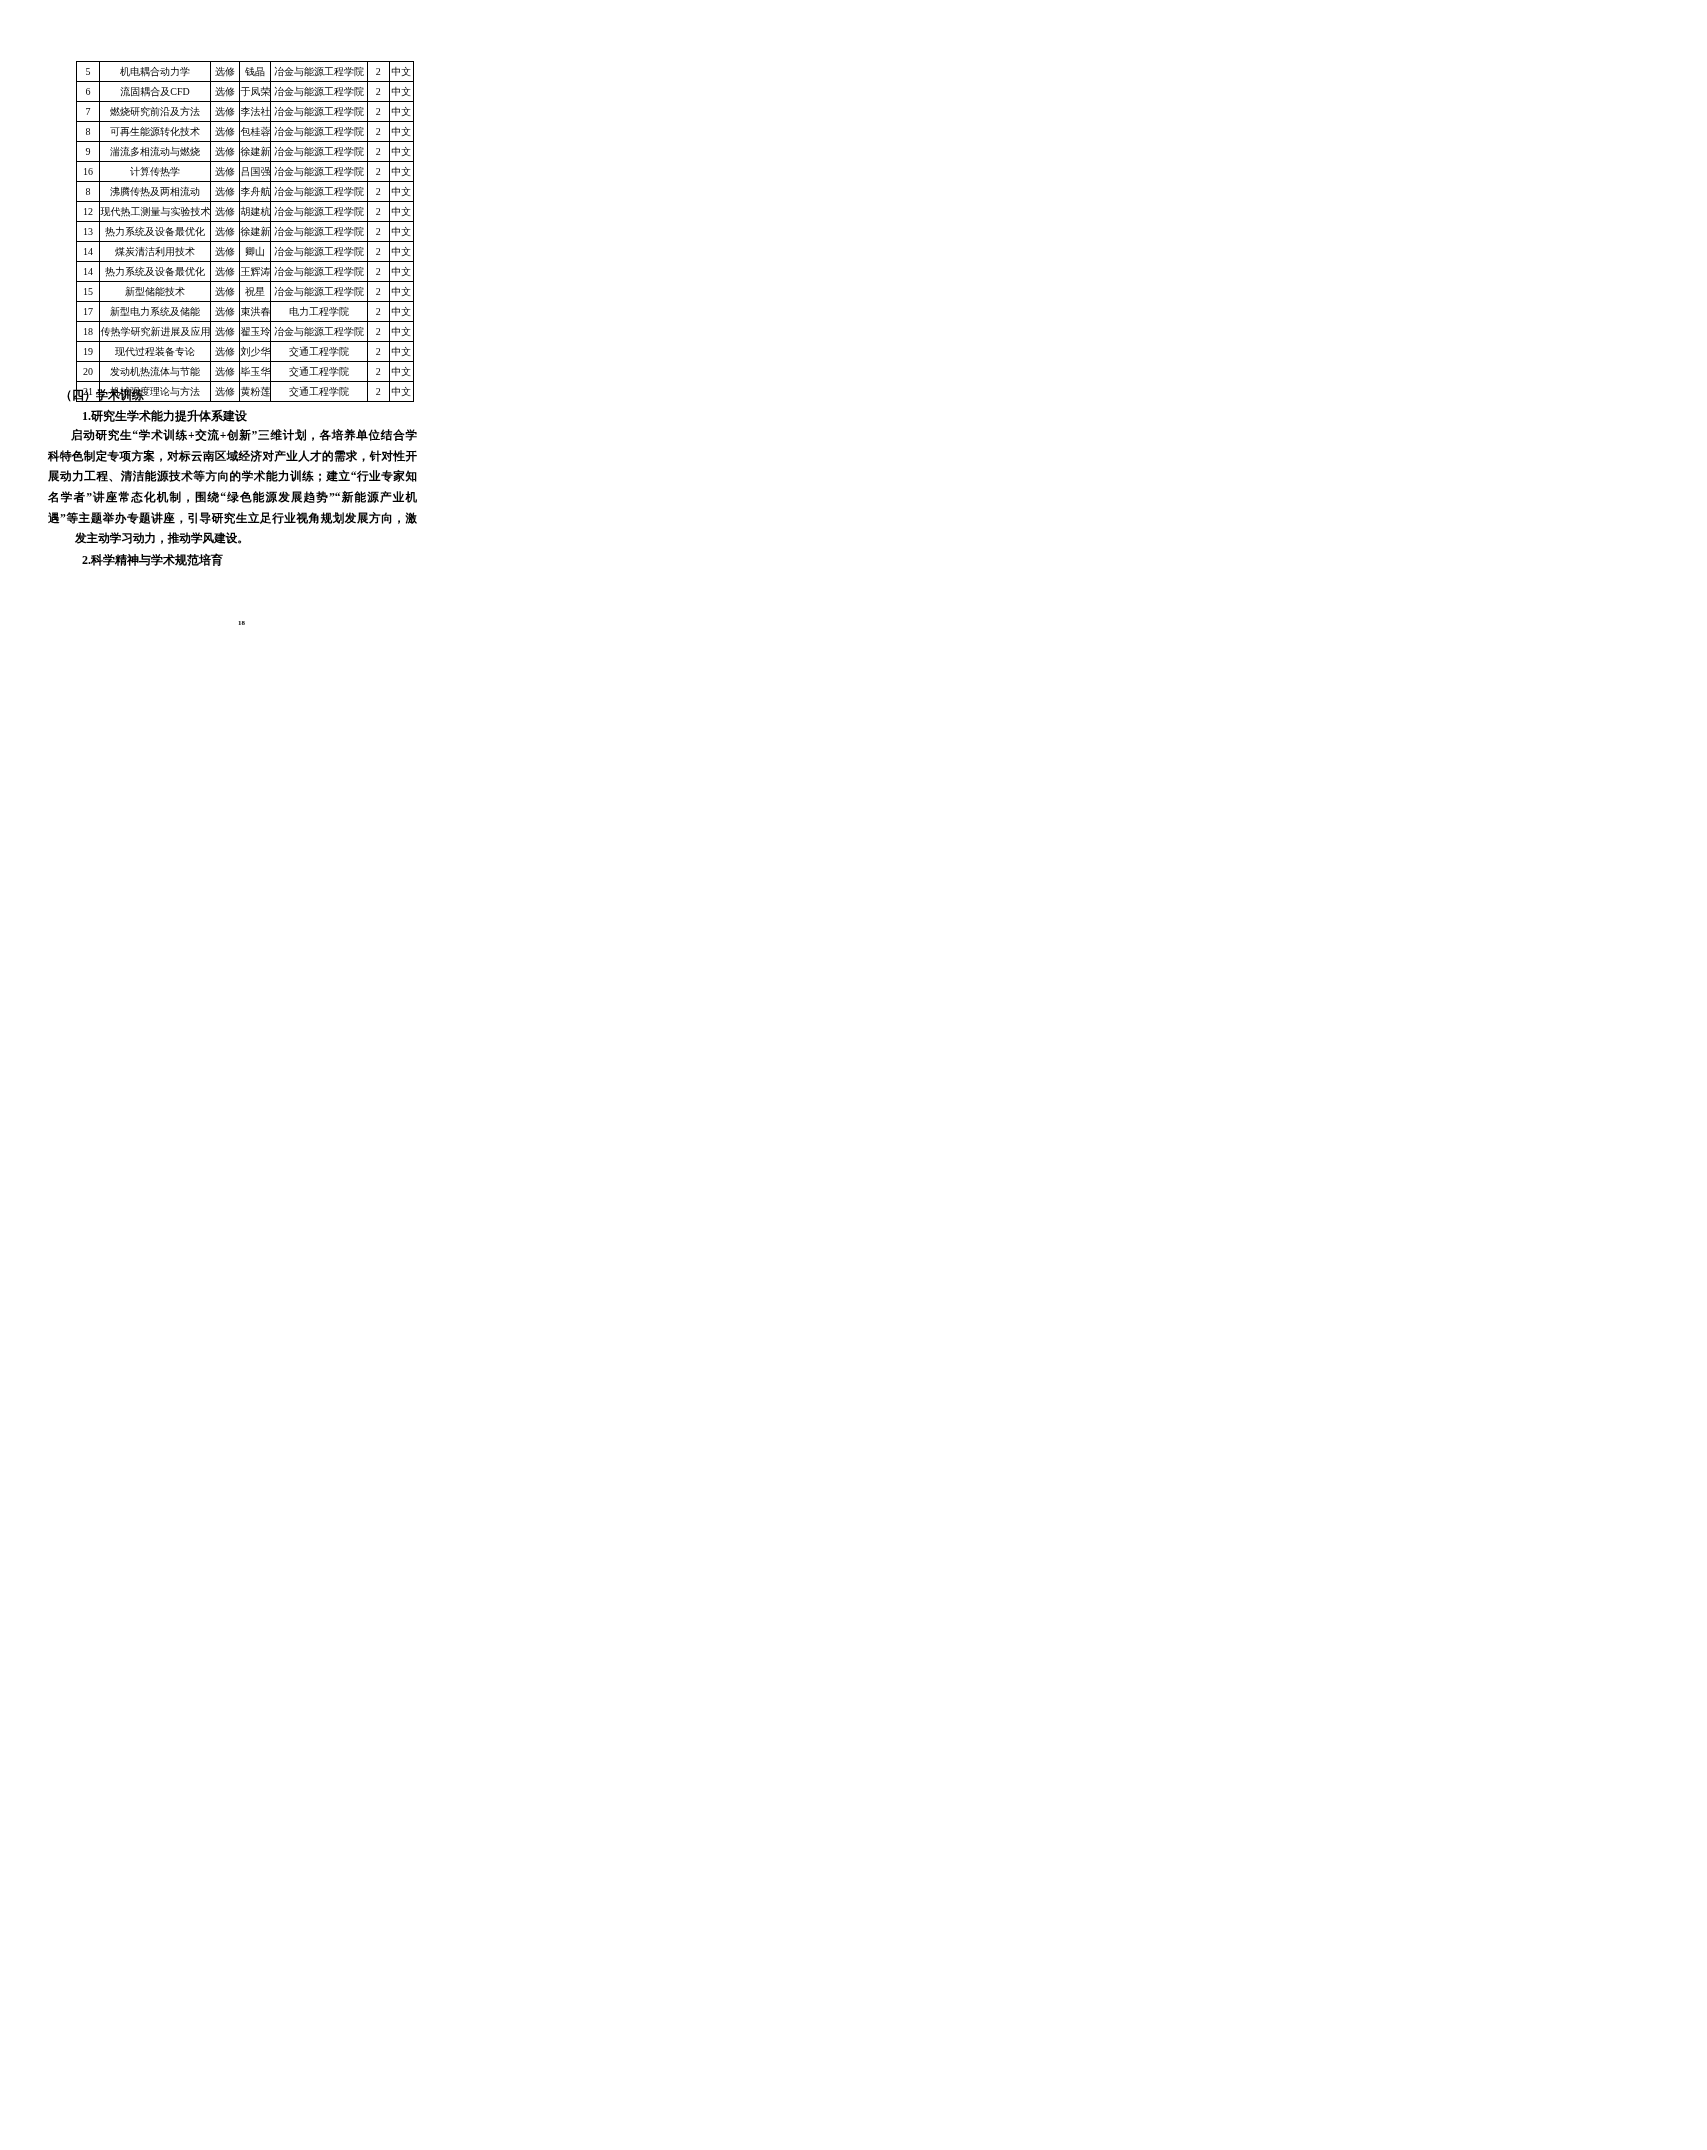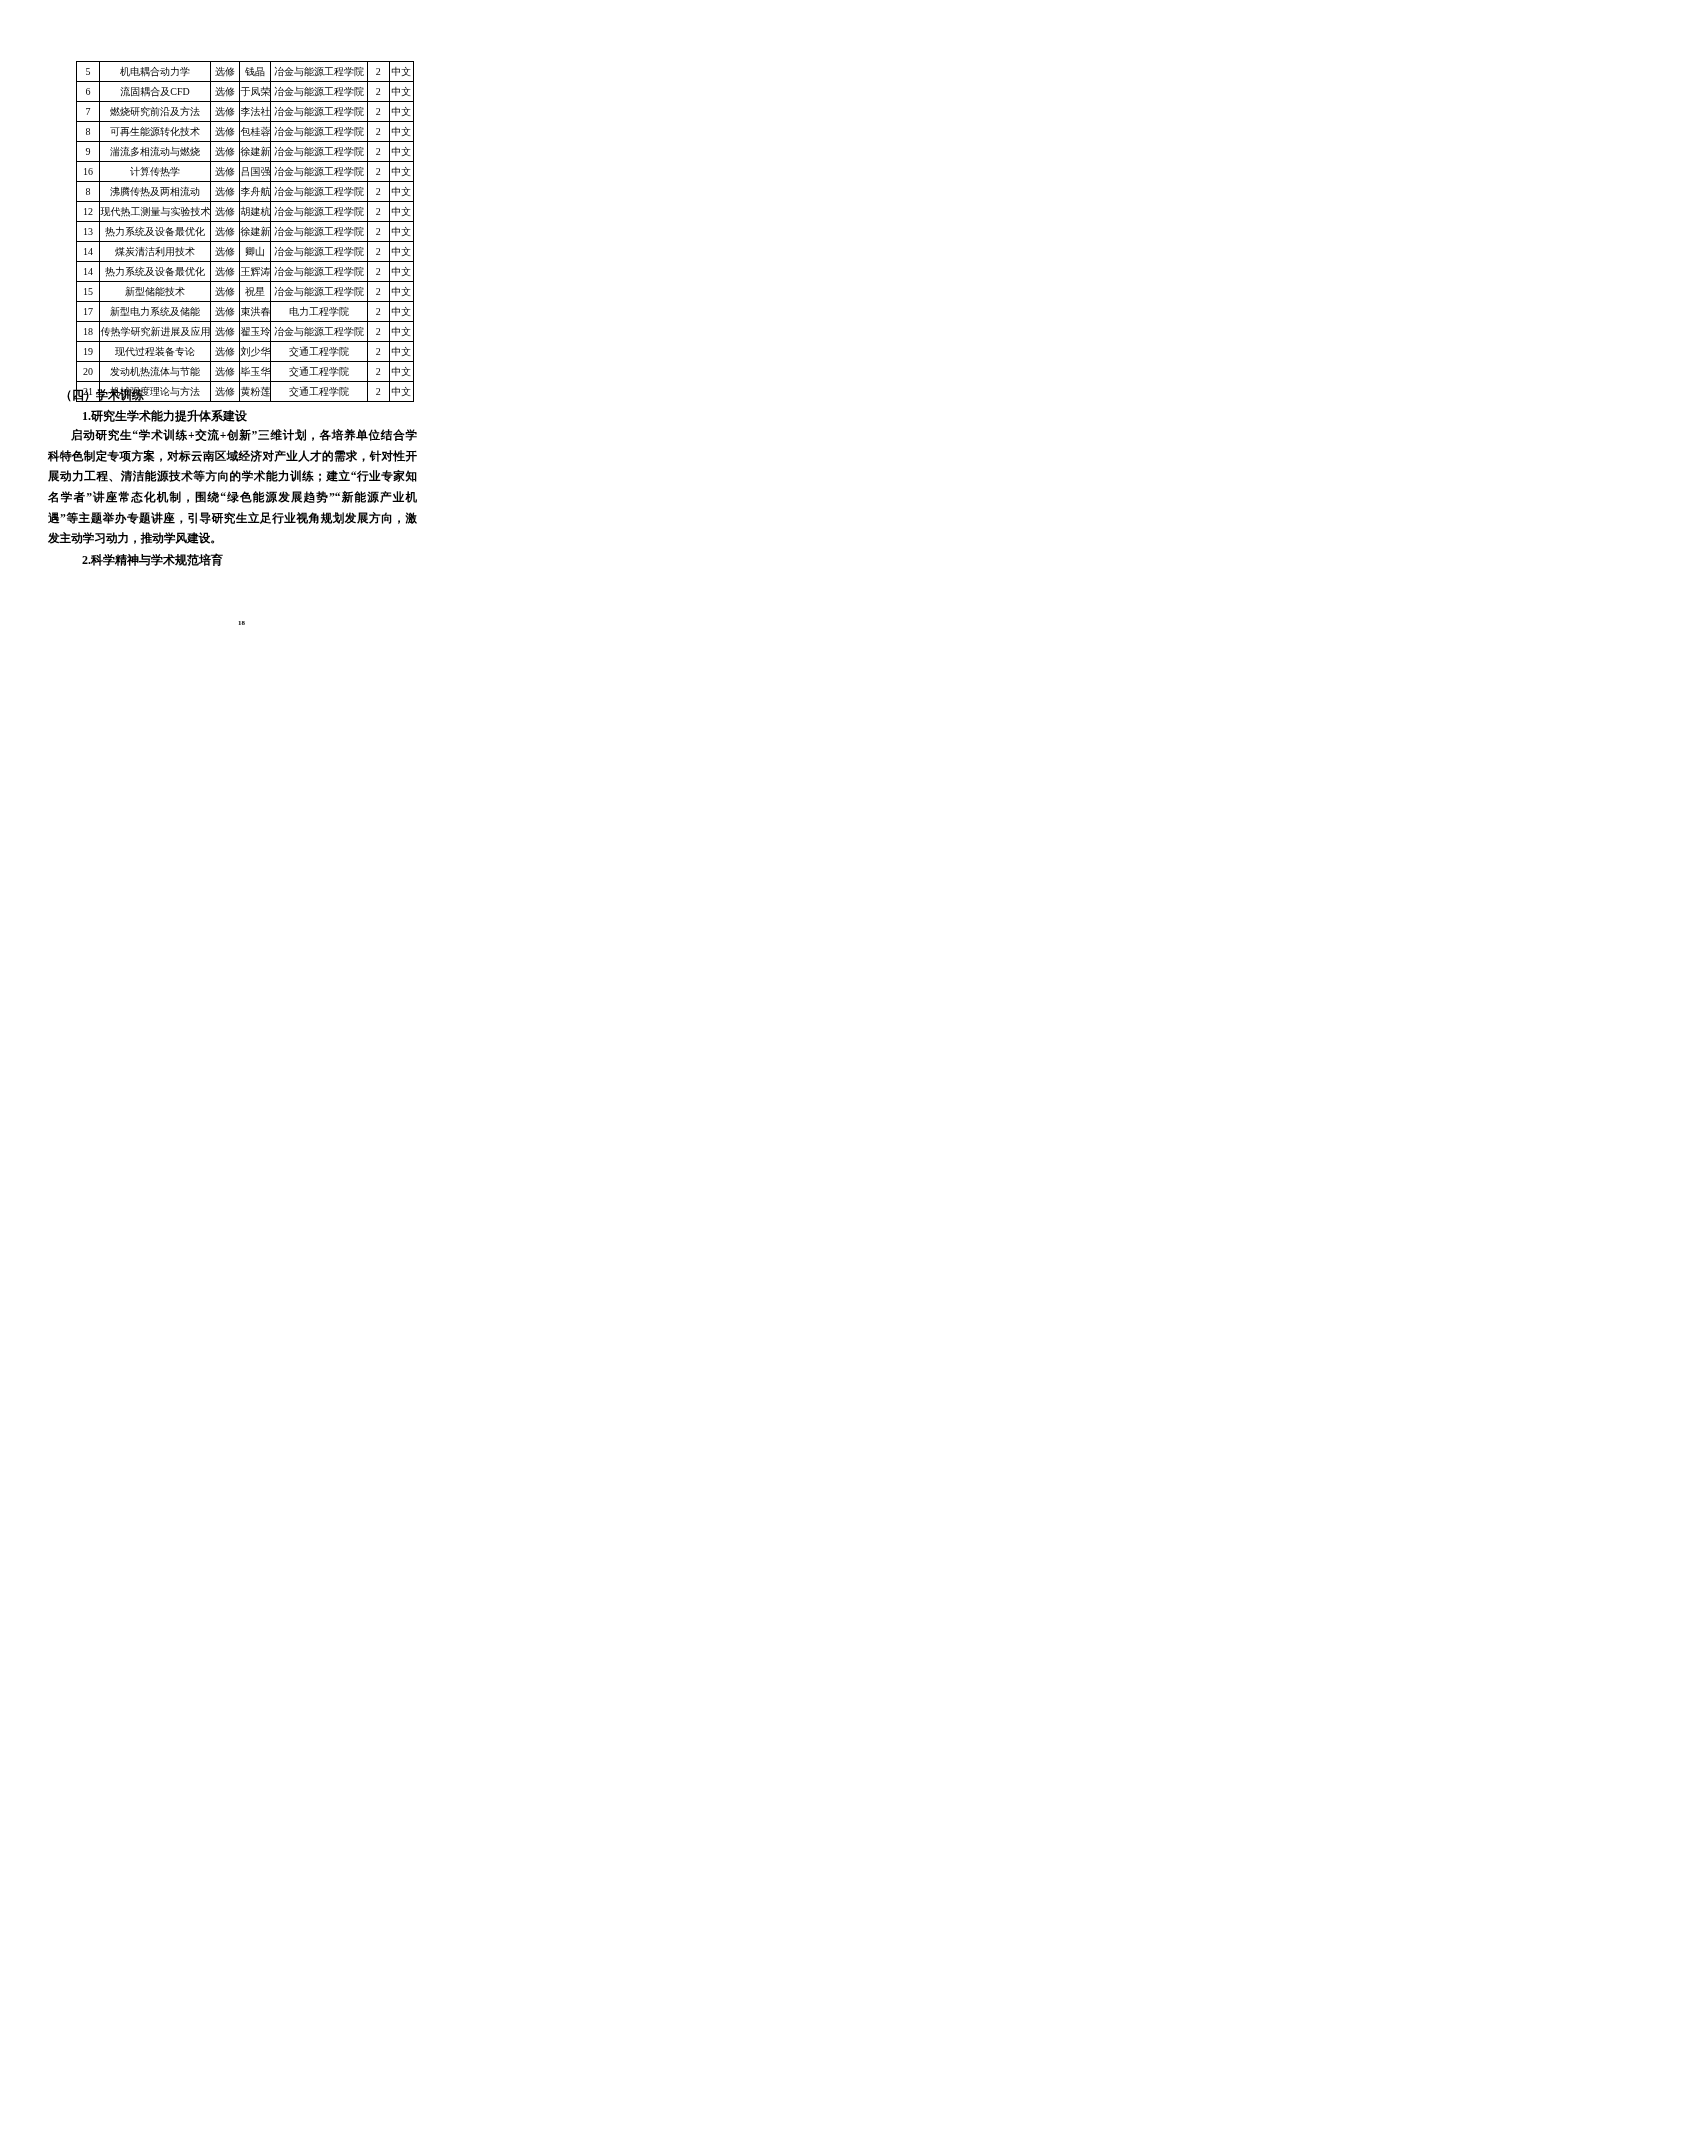--- a/index.html
+++ b/index.html
@@ -27,21 +27,21 @@
   }
   
   .body-text {
     position:absolute; left:48px; top:385px; width:369px;
     font-size:11.6px; line-height:20.6px;
   }
   .h-section { font-weight:bold; font-size:12px; padding-left:12px; }
   .h-sub     { font-weight:bold; font-size:12px; padding-left:34px; }
   .para .line { text-align:justify; text-align-last:justify;font-weight:bold; }
   .para .line.first { padding-left:23px; }
-  .para .line.last  { text-align-last:left; }
+  .para .line.last  { text-align-last:left;margin-left:27px; }
   .para.cont .line.last { text-align-last:justify; }
   
   .page-number {
     position:absolute; left:0; right:0; top:619px;
     text-align:center; font-size:6.9px; font-weight:bold;
   }
 </style>
 </head>
 <body>
 

